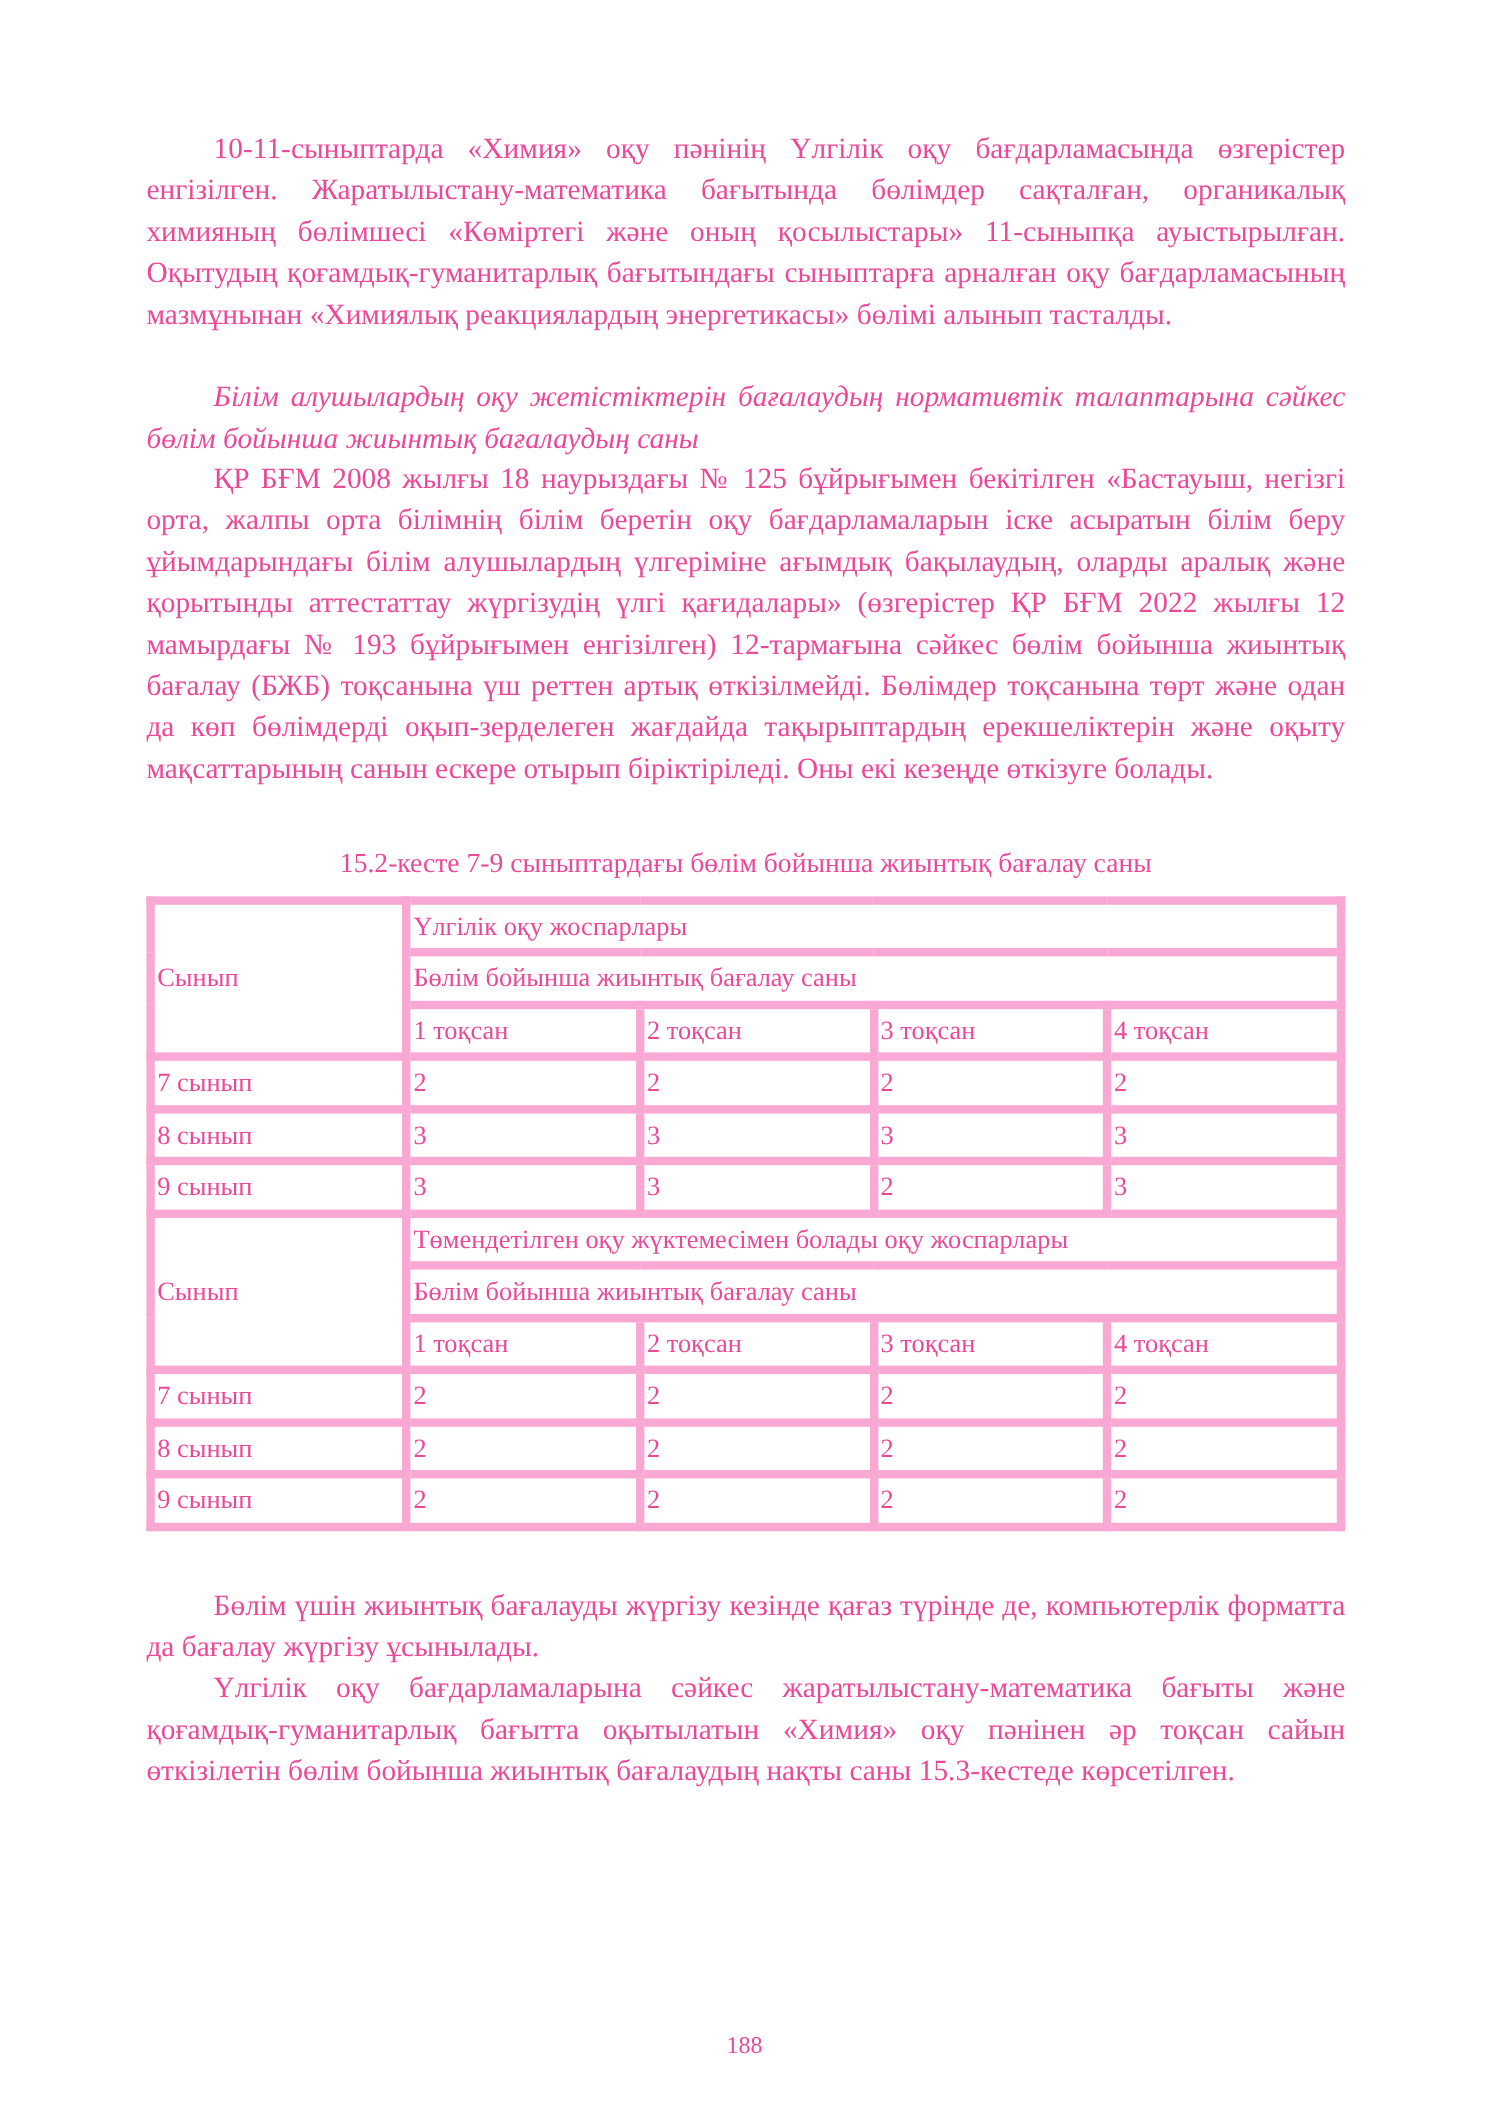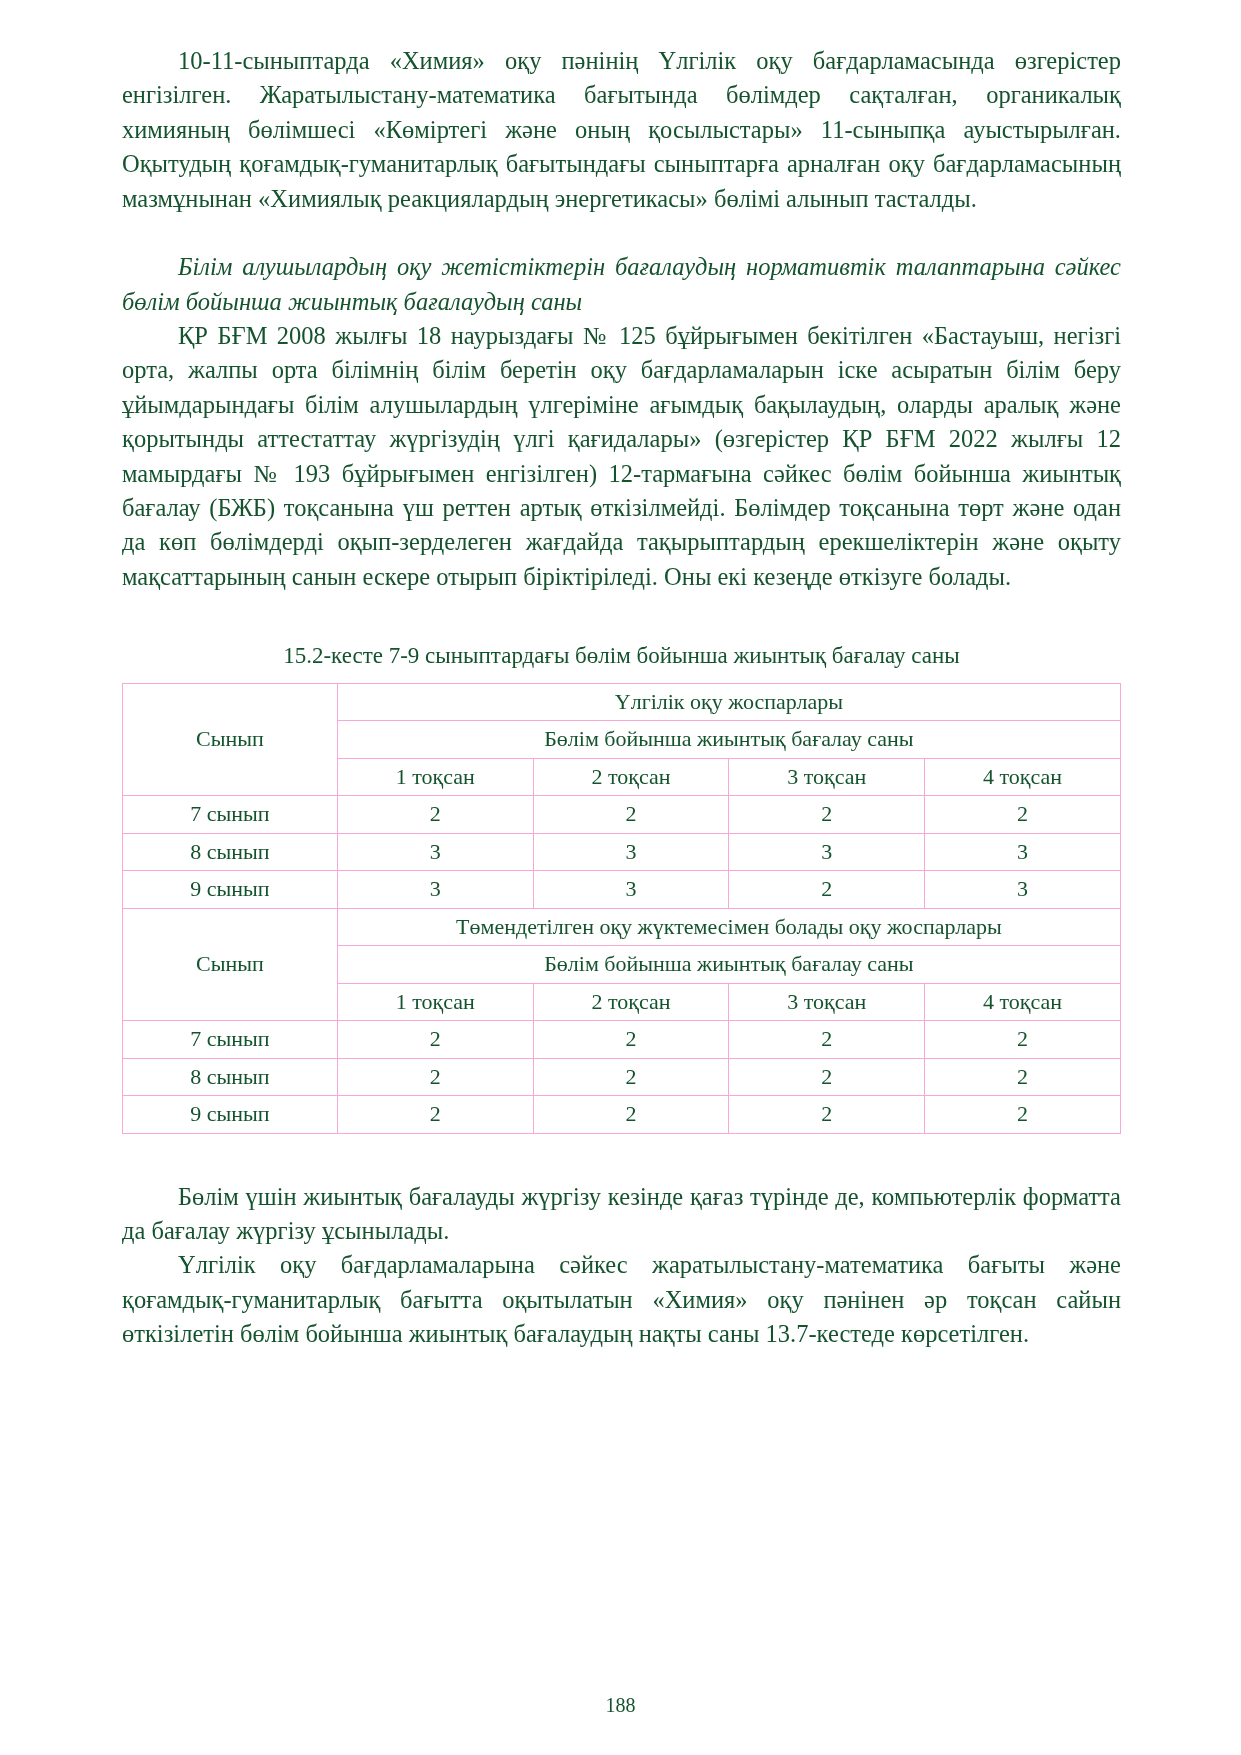--- a/index.html
+++ b/index.html
@@ -7,23 +7,23 @@
     padding: 0;
     background: #ffffff;
   }
   .page {
     width: 1241px;
     min-height: 1755px;
     margin: 0 auto;
     background: #ffffff;
     position: relative;
     box-sizing: border-box;
-    padding: 44px 120px 40px 122px;
+    padding: 108px 120px 40px 122px;
     font-family: "Liberation Serif", "DejaVu Serif", serif;
-    color: #14532d;
+    color: #ec4899;
   }
   p {
     margin: 0;
     font-size: 24.5px;
     line-height: 1.405;
     text-align: justify;
     text-justify: inter-word;
   }
   p.indent {
     text-indent: 56px;
@@ -41,22 +41,21 @@
     line-height: 1.4;
   }
 
   table.sum-table {
     border-collapse: collapse;
     width: 100%;
     font-size: 22px;
     table-layout: fixed;
   }
   table.sum-table td {
-    border: 1px solid #f9a8d4;
-    text-align: center;
+    border: 7px solid #f9a8d4;
     padding: 4px 2px 5px 2px;
     line-height: 1.25;
     vertical-align: middle;
   }
   .col-class { width: 21.5%; }
   .col-q { width: 19.6%; }
 
   .page-number {
     position: absolute;
     left: 0;
@@ -165,16 +164,16 @@
         <td>2</td>
       </tr>
     </tbody>
   </table>
 
   <div class="gap-lg"></div>
 
   <p class="indent">Бөлім үшін жиынтық бағалауды жүргізу кезінде қағаз түрінде де, компьютерлік форматта да бағалау жүргізу ұсынылады.</p>
 
 
-  <p class="indent">Үлгілік оқу бағдарламаларына сәйкес жаратылыстану-математика бағыты және қоғамдық-гуманитарлық бағытта оқытылатын «Химия» оқу пәнінен әр тоқсан сайын өткізілетін бөлім бойынша жиынтық бағалаудың нақты саны 13.7-кестеде көрсетілген.</p>
+  <p class="indent">Үлгілік оқу бағдарламаларына сәйкес жаратылыстану-математика бағыты және қоғамдық-гуманитарлық бағытта оқытылатын «Химия» оқу пәнінен әр тоқсан сайын өткізілетін бөлім бойынша жиынтық бағалаудың нақты саны 15.3-кестеде көрсетілген.</p>
 
   <div class="page-number">188</div>
 </div>
 
 </body></html>

